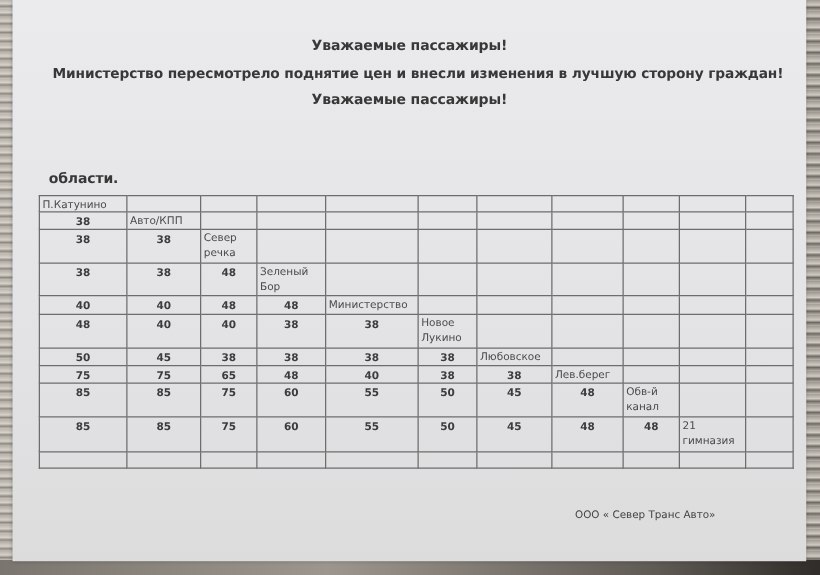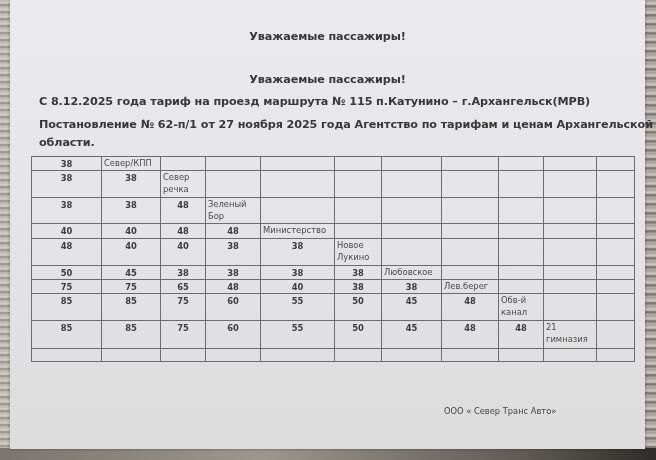--- a/index.html
+++ b/index.html
@@ -51,58 +51,70 @@
     line-height: 12px;
     text-align: center;
     font-weight: bold;
     color: #3c3c3c;
   }
   table.fares td.stop {
     text-align: left; font-weight: normal; color: #4a4a4a;
   }
   table.fares td.num { padding-top: 1px; }
   .footer {
-    position: absolute; left: 434px; top: 406px;
+    position: absolute; left: 450px; top: 406px;
     font-size: 8.3px; color: #444; white-space: nowrap;
   }
 </style>
 </head>
 <body>
 
 <div class="bg-left"></div>
 <div class="bg-right"></div>
 <div class="bg-bottom"></div>
 
 <div class="paper">
   <div class="line center t1">Уважаемые пассажиры!</div>
+  <div class="line t2">Министерство пересмотрело поднятие цен и внесли изменения в лучшую сторону граждан!</div>
   <div class="line center t3">Уважаемые пассажиры!</div>
-  <div class="line t4">С 8.12.2025 года тариф на проезд маршрута № 115 п.Катунино – г.Архангельск(МРВ)</div>
-  <div class="line t5">Постановление № 62-п/1 от 27 ноября 2025 года Агентство по тарифам и ценам Архангельской</div>
   <div class="line t6">области.</div>
 
   <table class="fares">
     <colgroup>
       <col style="width:70px">
         <col style="width:59px">
         <col style="width:45px">
         <col style="width:55px">
       <col style="width:74px">
         <col style="width:47px">
         <col style="width:60px">
         <col style="width:57px">
       <col style="width:45px">
         <col style="width:53px">
         <col style="width:38px">
     </colgroup>
 
     <tbody>
+        <tr style="height:13px">
+      <td class="stop">П.Катунино</td>
+      <td></td>
+          <td></td>
+          <td></td>
+          <td></td>
+          <td></td>
+          <td></td>
+          <td></td>
+          <td></td>
+          <td></td>
+          <td></td>
+    </tr>
 
     <tr style="height:12px">
       <td class="num">38</td>
-      <td class="stop">Север/КПП</td>
+      <td class="stop">Авто/КПП</td>
       <td></td>
           <td></td>
           <td></td>
           <td></td>
           <td></td>
           <td></td>
           <td></td>
           <td></td>
           <td></td>
     </tr>

